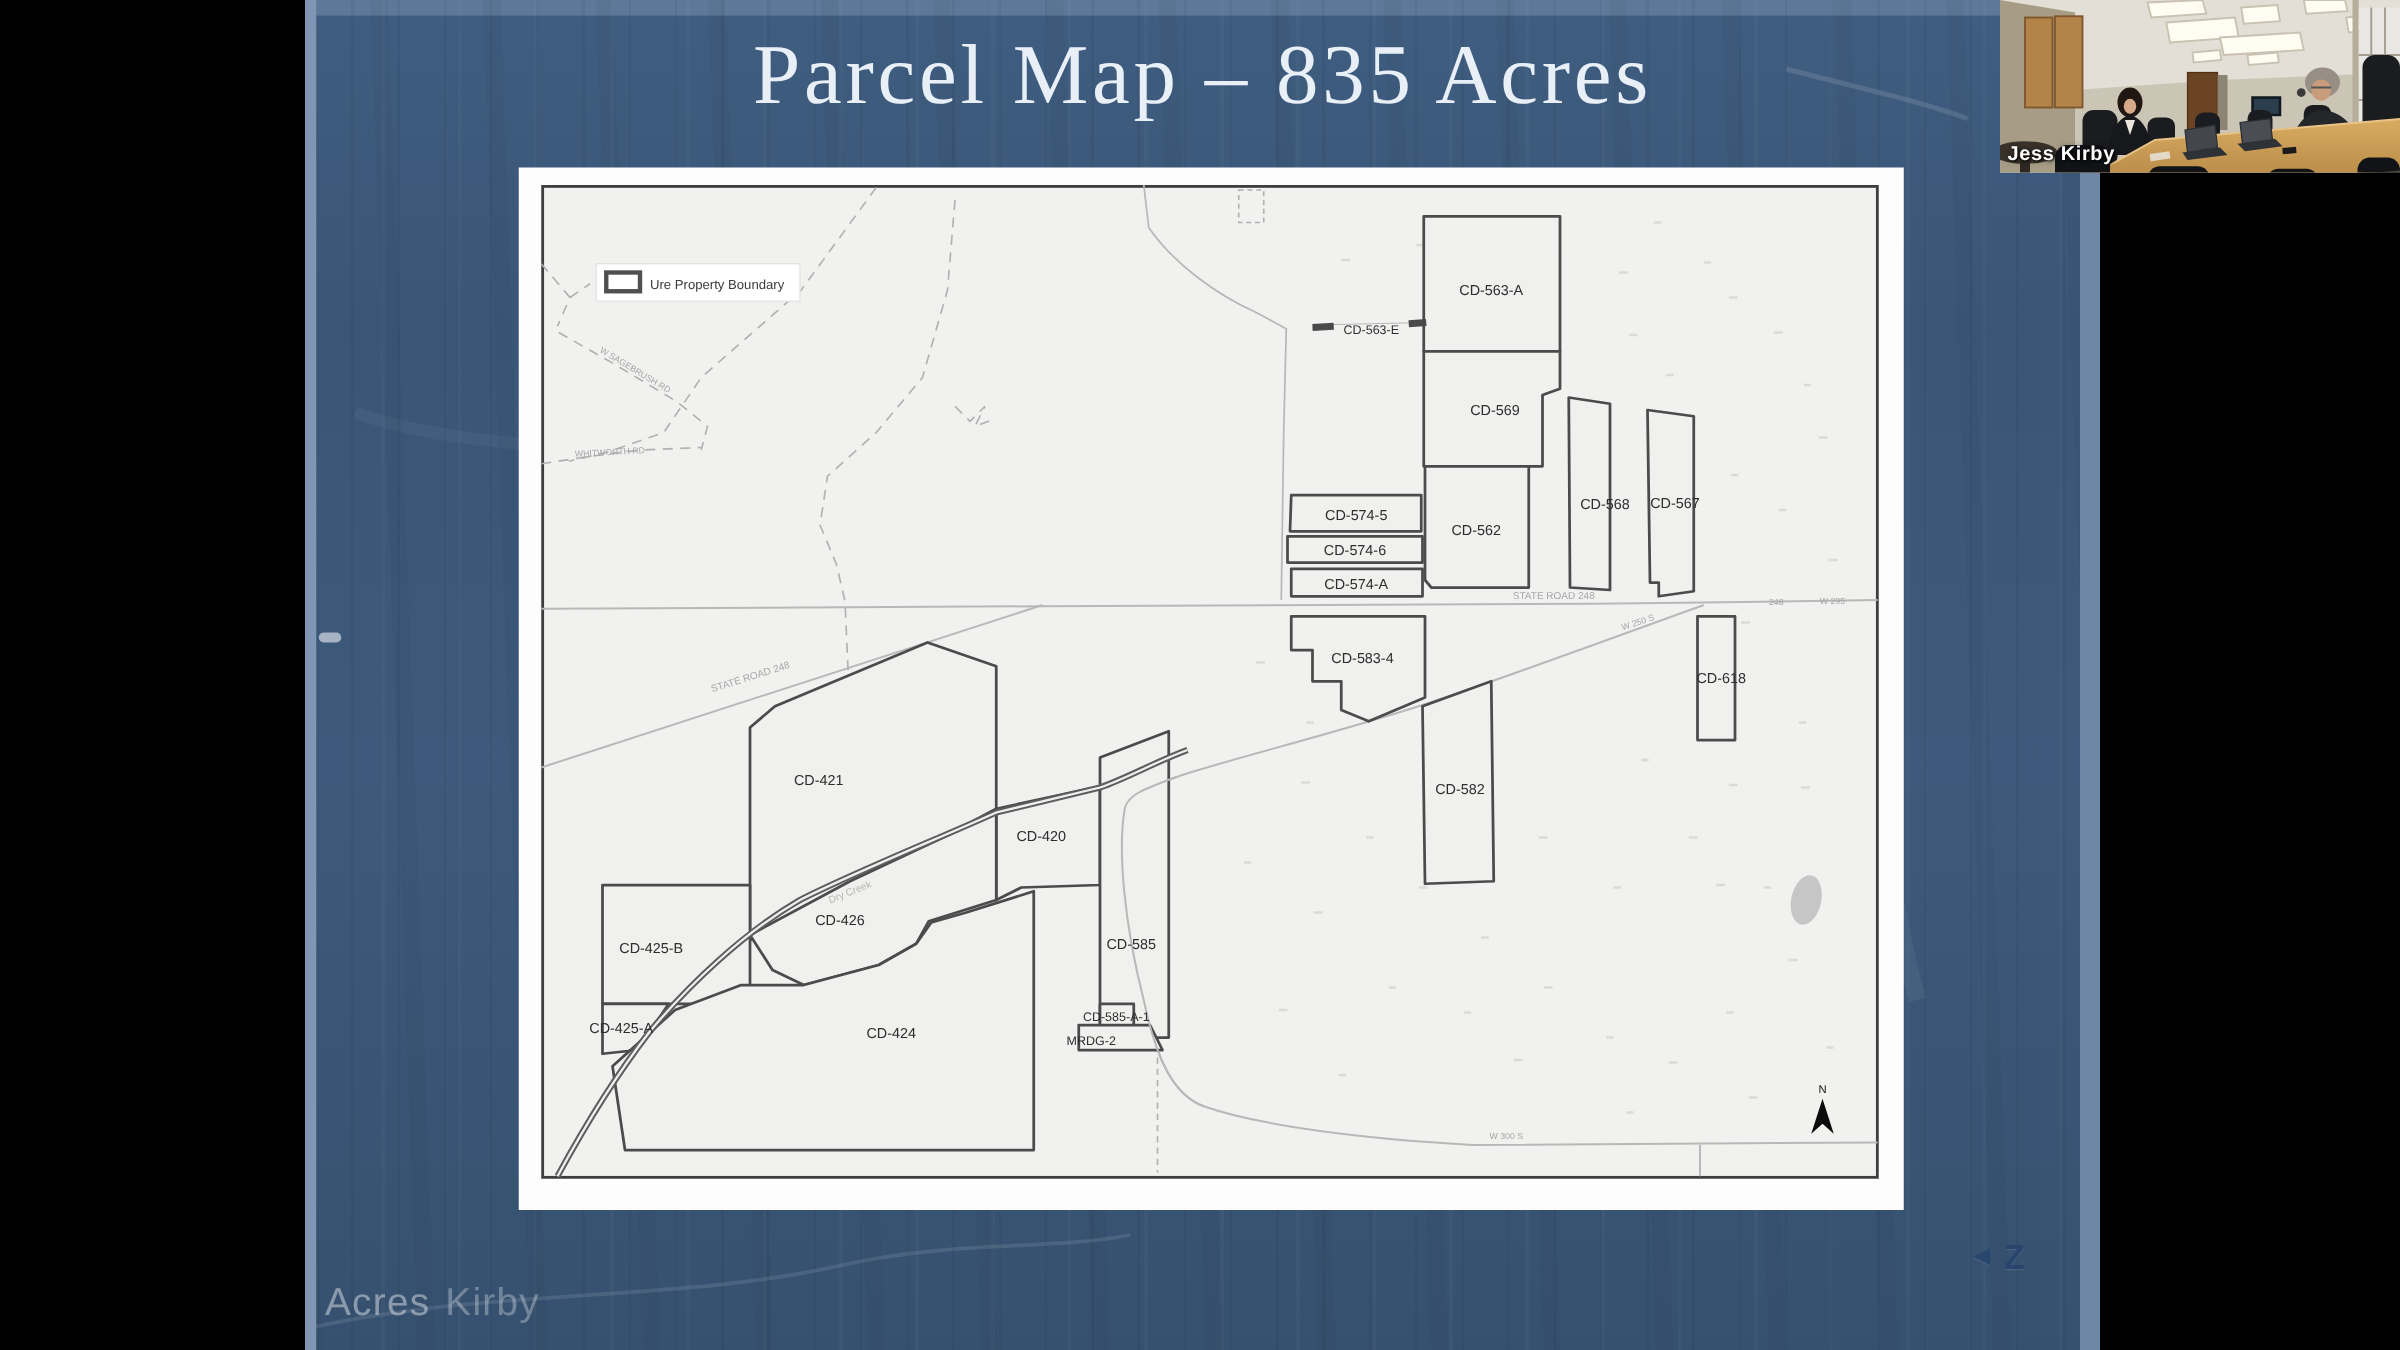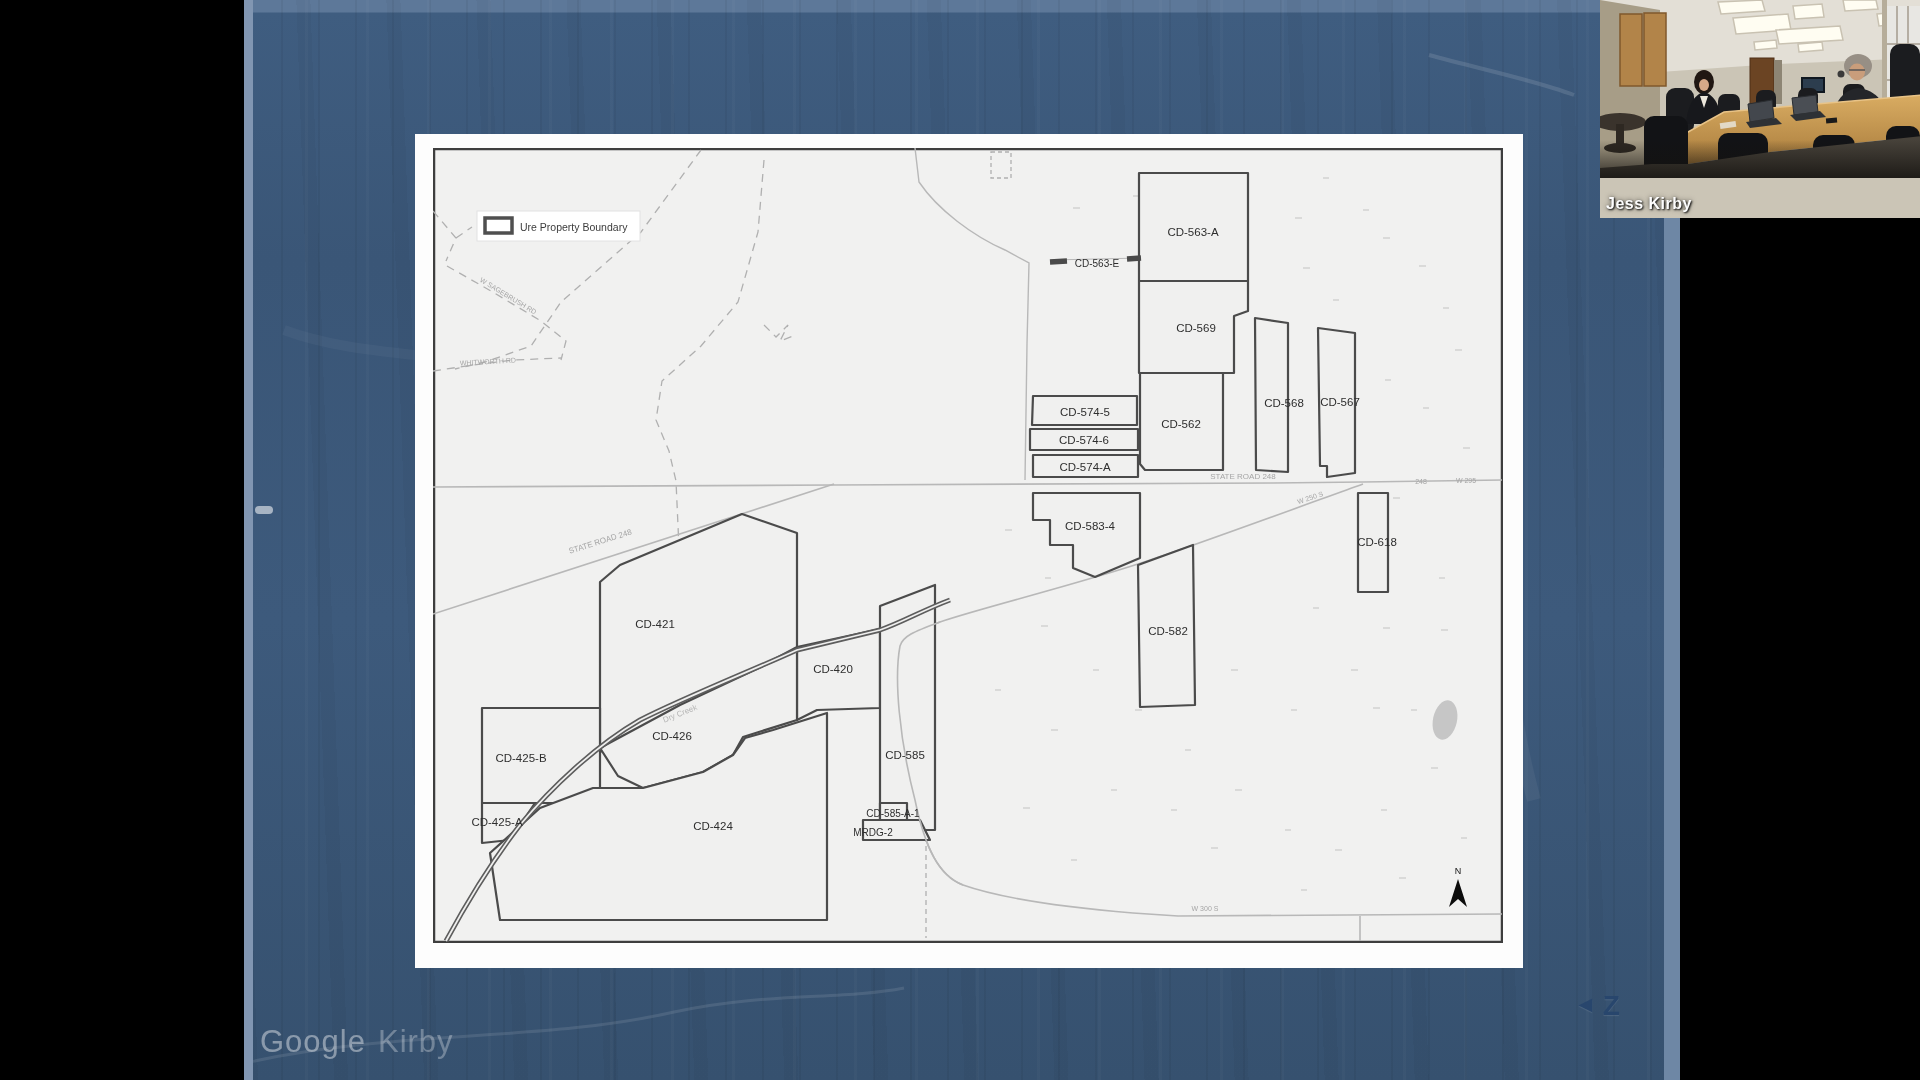--- a/index.html
+++ b/index.html
@@ -37,41 +37,42 @@
   
   .ge-watermark{position:absolute;left:16px;top:1024px;font-size:31px;
     letter-spacing:1px;white-space:nowrap;}
   .ge-watermark .g1{color:rgba(255,255,255,.42);}
   .ge-watermark .g2{color:rgba(255,255,255,.30);margin-left:12px;}
   .zoom-watermark{position:absolute;left:1330px;top:990px;color:#28466d;opacity:.95;
     text-shadow:0 1px 1px rgba(255,255,255,.12);white-space:nowrap;}
   .zoom-watermark .arr{font-size:23px;vertical-align:3px;}
   .zoom-watermark .zed{font-size:28px;font-weight:bold;margin-left:6px;letter-spacing:1px;}
   
-  .webcam{position:absolute;left:1600px;top:0;width:320px;height:218px;overflow:hidden;
+  .webcam{position:absolute;left:1600px;top:0;width:320px;height:138px;overflow:hidden;
     background:#cbc5b6;}
   .cam-name{position:absolute;left:6px;bottom:5px;color:#fdfdfd;font-size:16px;
     font-weight:bold;letter-spacing:.5px;
     text-shadow:1px 1px 2px rgba(0,0,0,.95),0 0 5px rgba(0,0,0,.6);}
 </style>
 </head>
 <body>
 
 <div class="ge-view">
   <div class="ge-texture"></div>
   <svg class="terrain" width="1436" height="1080">
     <path d="M6,1062 C150,1030 300,1042 430,1012 C520,992 600,1000 660,988" stroke="rgba(255,255,255,.10)" stroke-width="3" fill="none"></path>
     <path d="M1185,55 C1240,70 1290,80 1330,95" stroke="rgba(255,255,255,.12)" stroke-width="4" fill="none"></path>
     <path d="M1210,240 C1260,420 1240,620 1290,800" stroke="rgba(255,255,255,.05)" stroke-width="14" fill="none"></path>
     <path d="M40,330 C120,360 220,350 300,380" stroke="rgba(255,255,255,.04)" stroke-width="10" fill="none"></path>
   </svg>
   <div class="ge-strip-left"></div>
   <div class="ge-strip-right"></div>
   <div class="ge-dot"></div>
 
+  <div class="slide-title">Parcel Map – 835 Acres</div>
 
   <div class="map-page">
     <svg class="map-svg" width="1070" height="795" viewBox="0 0 1070 795">
 
       <rect x="1" y="1" width="1068" height="793" fill="#f1f1f0" stroke="#3e3e3e" stroke-width="2.5"></rect>
 
       <g stroke="#b0b0b0" stroke-width="1.3" fill="none" stroke-dasharray="8 6">
         <path d="M331,12 L325,84 305,154 268,198 229,233 223,272 236,303 243,333 246,400 248,452"></path>
         <path d="M268,2 L208,84 128,154 98,198 52,214 22,221"></path>
         <path d="M0,223 L40,217 80,212 128,210"></path>
@@ -165,21 +166,21 @@
       </g>
 
       <g>
         <text class="north-n" x="1025" y="726">N</text>
         <polygon points="1025,731 1016,759 1025,751 1034,759" fill="#0c0c0c"></polygon>
       </g>
     </svg>
   </div>
 
   <div class="ge-watermark">
-    <span class="g1">Google</span><span class="g2">Kirby</span>
+    <span class="g1">Acres</span><span class="g2">Kirby</span>
   </div>
   <div class="zoom-watermark">
     <span class="arr">◄</span><span class="zed">Z</span>
   </div>
 </div>
 
 <div class="webcam">
   <svg width="320" height="178" viewBox="0 0 320 178">
     <defs>
       <linearGradient id="wood" x1="0" y1="0" x2="0" y2="1">

